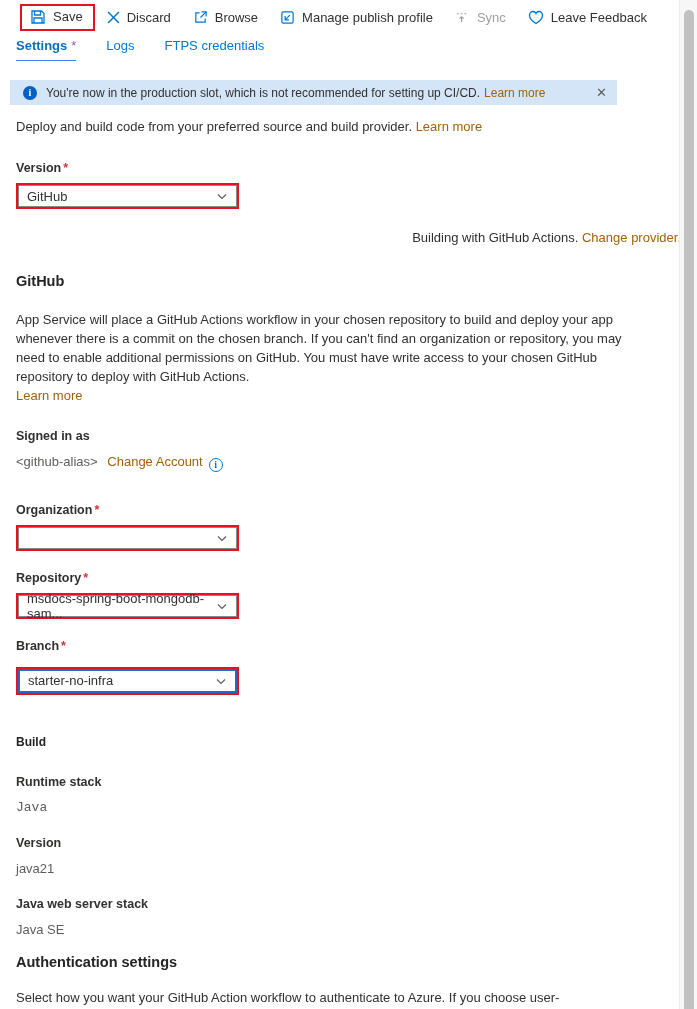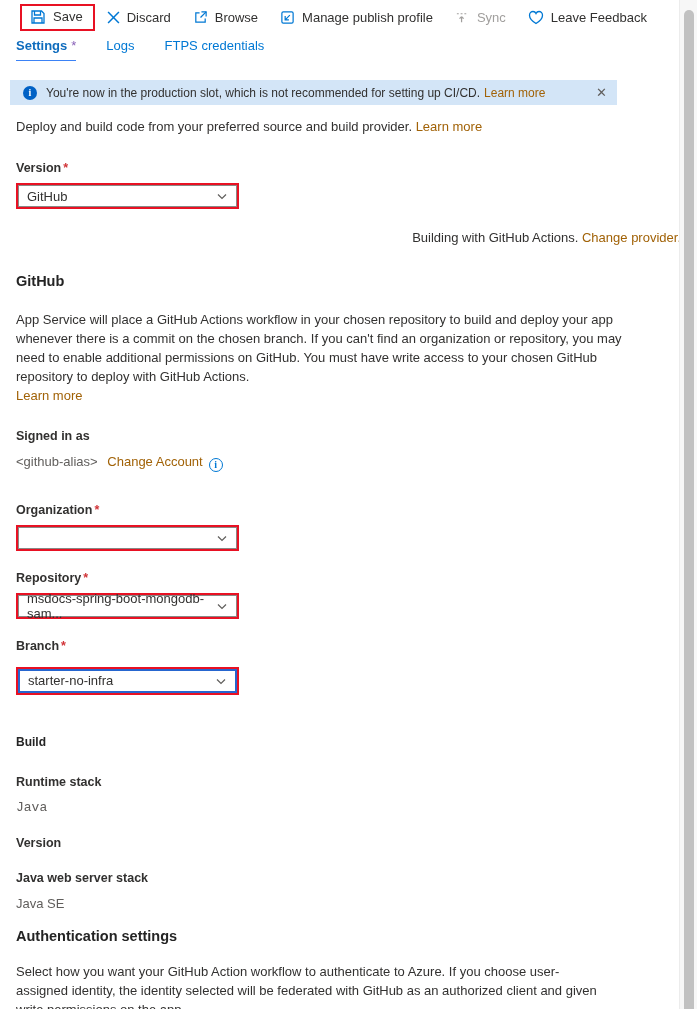--- a/index.html
+++ b/index.html
@@ -316,20 +316,21 @@
     </div>
   </div>
 
   
   <div class="section-h" style="margin-top:40px; font-size:12px;">Build</div>
 
   <div class="fieldlabel" style="margin-top:26px;">Runtime stack</div>
   <div class="muted" style="margin-top:11px;font-family:Liberation Mono, monospace;">Java</div>
 
   <div class="fieldlabel" style="margin-top:21px;">Version</div>
+  <div class="muted" style="margin-top:11px;">java21</div>
 
   <div class="fieldlabel" style="margin-top:21px;">Java web server stack</div>
   <div class="muted" style="margin-top:11px;">Java SE</div>
 
   
   <div class="section-h" style="margin-top:17px;">Authentication settings</div>
 
   <div class="para" style="margin-top:18px; max-width:592px;">
     <span>Select how you want your GitHub Action workflow to authenticate to Azure. If you choose user-assigned identity, the identity selected will be federated with GitHub as an authorized client and given write permissions on the app.</span>
     

